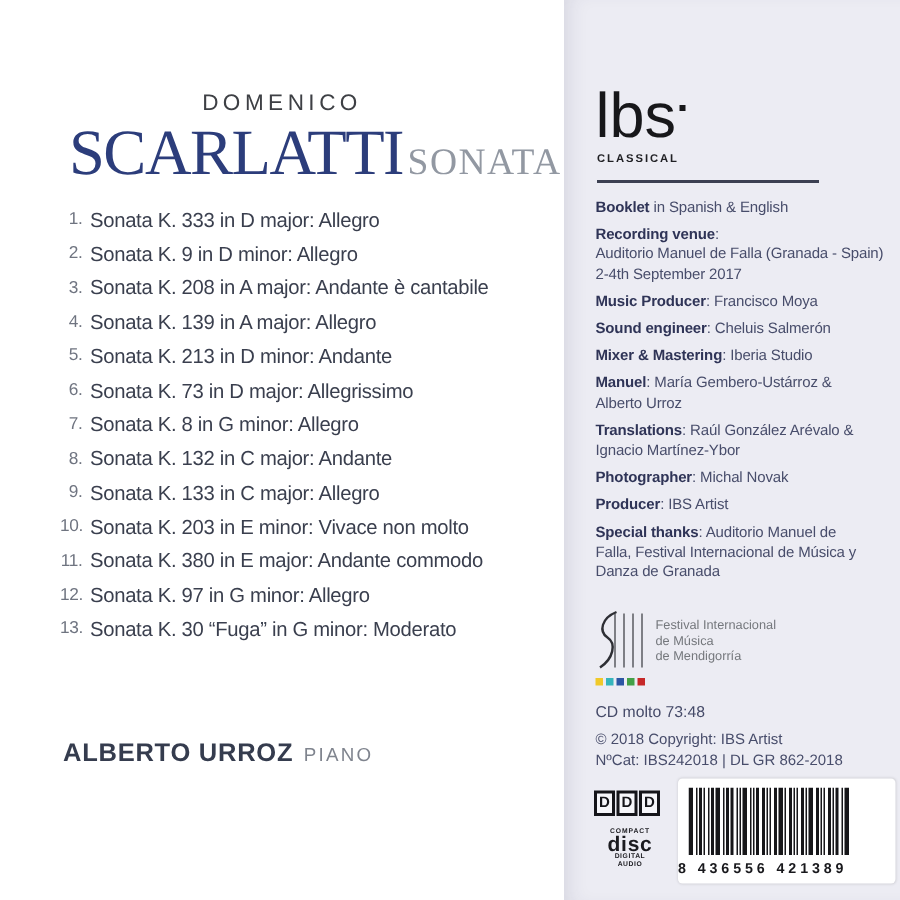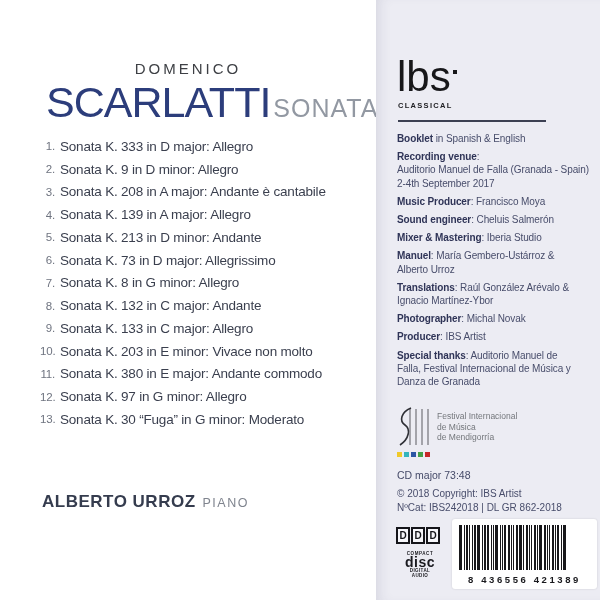--- a/index.html
+++ b/index.html
@@ -3,21 +3,21 @@
 <meta charset="utf-8">
 <style>
   html,body{margin:0;padding:0;background:#fff;}
   .page{position:relative;width:600px;height:600px;background:#ffffff;overflow:hidden;
         font-family:"Liberation Sans",sans-serif;-webkit-font-smoothing:antialiased;}
 
   
   .left-panel{position:absolute;left:0;top:0;width:312px;height:600px;background:#ffffff;}
   .composer-first{position:absolute;left:0;top:60px;width:376px;text-align:center;
         font-size:15px;letter-spacing:3px;color:#3e4045;}
-  .title-row{position:absolute;left:46px;top:81px;display:flex;align-items:baseline;white-space:nowrap;}
+  .title-row{position:absolute;left:46px;top:81px;display:flex;align-items:baseline;white-space:nowrap;font-family:Liberation Serif, serif;}
   .composer-last{font-size:43px;line-height:1;letter-spacing:-1px;color:#2c3d7b;}
   .album-subtitle{font-size:25px;line-height:1;letter-spacing:1px;color:#9298a2;margin-left:3px;}
 
   .track-list{position:absolute;left:40px;top:135px;margin:0;padding:0;list-style:none;}
   .track-row{display:flex;align-items:center;height:22.75px;font-size:13.5px;
         letter-spacing:-0.2px;color:#3a3f4e;white-space:nowrap;}
   .track-number{width:15px;text-align:right;margin-right:5px;font-size:11.5px;color:#6f7480;}
 
   .artist-row{position:absolute;left:42px;top:492px;display:flex;align-items:baseline;}
   .artist-name{font-size:17px;font-weight:700;letter-spacing:.5px;color:#353c4e;}
@@ -54,21 +54,21 @@
   .compact-disc-logo{position:absolute;left:26px;top:551px;width:36px;text-align:center;color:#1a1a1f;}
   .cd-compact-text{font-size:4.5px;font-weight:700;letter-spacing:.6px;line-height:5px;}
   .cd-disc-text{font-size:14px;font-weight:800;line-height:12px;letter-spacing:.5px;}
   .cd-digital-text{font-size:4.5px;font-weight:700;letter-spacing:.4px;line-height:5px;}
 
   .barcode{position:absolute;left:76px;top:519px;width:145px;height:70px;background:#ffffff;
         border-radius:3px;box-shadow:0 0 2px rgba(0,0,0,.15);}
   .barcode-bars{position:absolute;left:7px;top:6px;width:131px;height:45px;overflow:hidden;
         display:flex;align-items:stretch;}
   .barcode-bars i{display:block;background:#17171a;height:100%;}
-  .barcode-number{position:absolute;left:0;bottom:4px;width:100%;text-align:center;
+  .barcode-number{position:absolute;left:0;bottom:4px;width:100%;
         font-size:9.5px;font-weight:700;letter-spacing:2.6px;color:#18181c;white-space:nowrap;}
 </style>
 </head>
 <body>
 
 <div class="page">
 
   <div class="left-panel">
     <div class="composer-first">DOMENICO</div>
     <div class="title-row">
@@ -202,21 +202,21 @@
       </div>
       <div class="festival-color-squares" id="fest-squares">
           <span class="color-square" style="background: rgb(240, 201, 41);"></span>
           <span class="color-square" style="background: rgb(53, 181, 188);"></span>
           <span class="color-square" style="background: rgb(44, 86, 164);"></span>
           <span class="color-square" style="background: rgb(67, 160, 71);"></span>
           <span class="color-square" style="background: rgb(198, 40, 40);"></span>
         </div>
     </div>
 
-    <div class="cd-time">CD major 73:48</div>
+    <div class="cd-time">CD molto 73:48</div>
 
     <div class="copyright-block">
       <div>© 2018 Copyright: IBS Artist</div>
       <div>NºCat: IBS242018 | DL GR 862-2018</div>
     </div>
 
     <div class="ddd-logo">
 
         <span class="ddd-letter">D</span>
 

